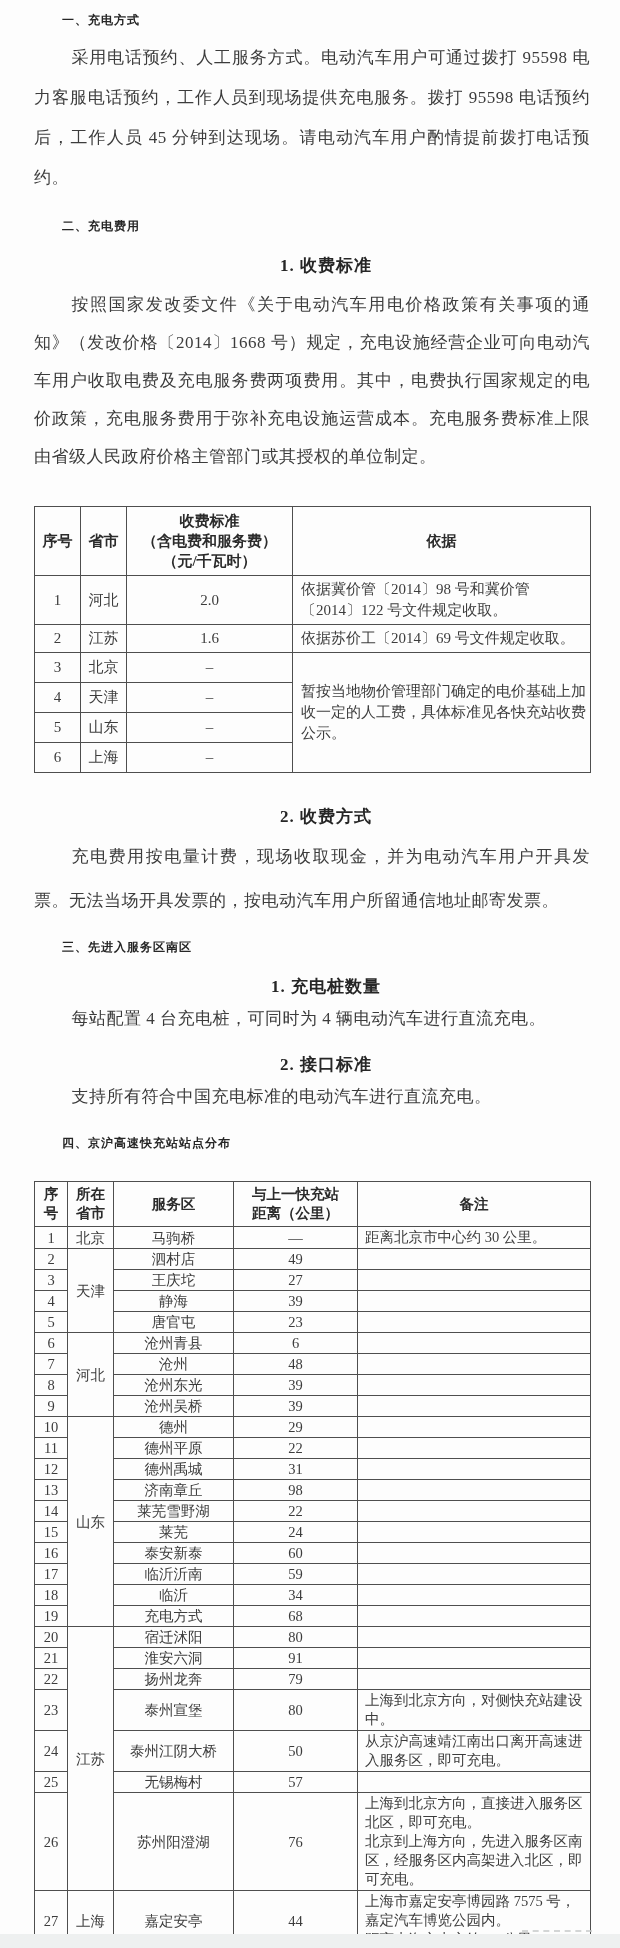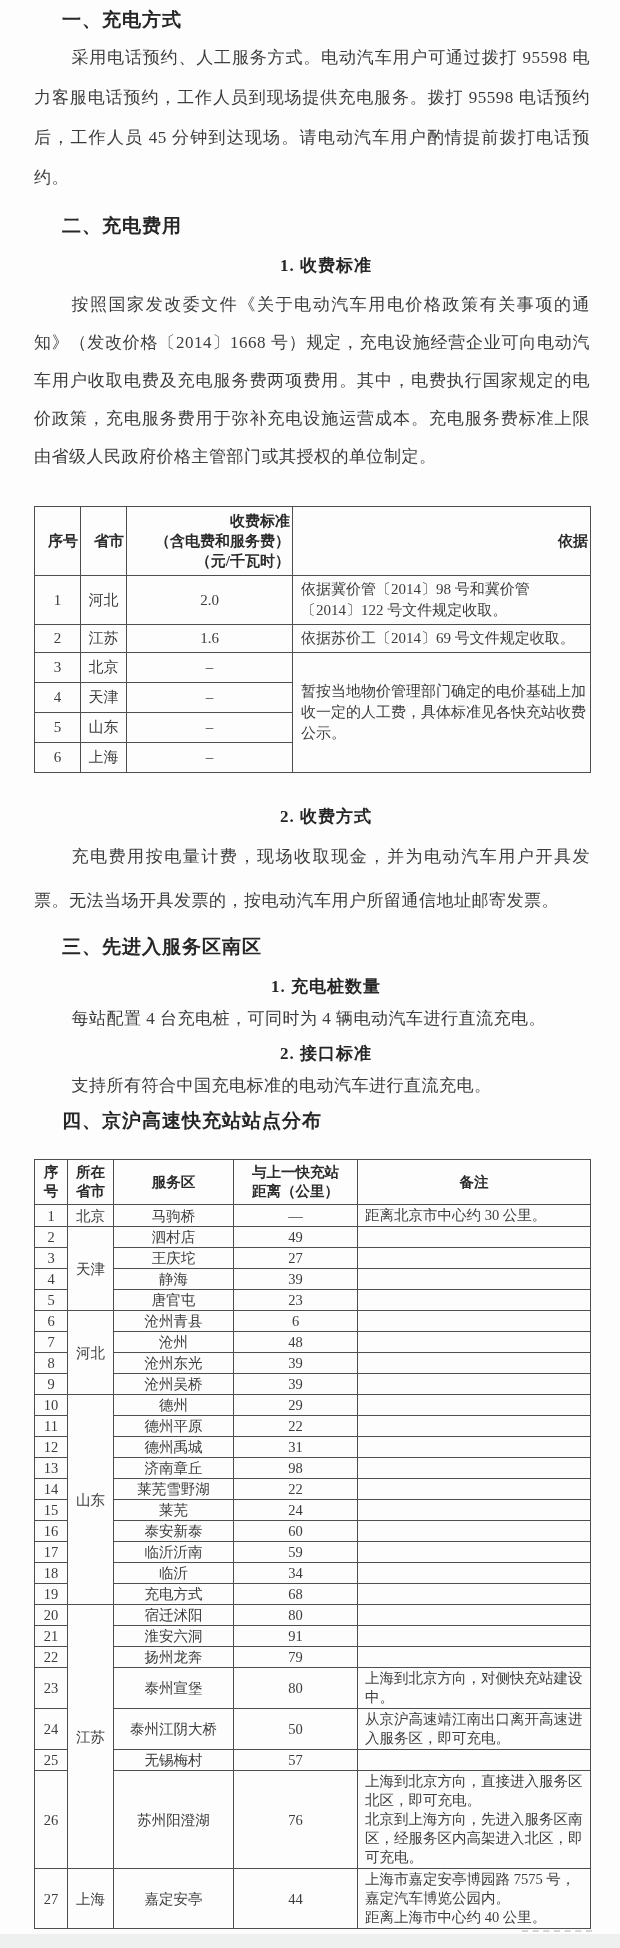--- a/index.html
+++ b/index.html
@@ -7,41 +7,41 @@
     position:relative;
     width:620px;height:1948px;
     background:#fdfdfd;
     font-family:"Liberation Serif","DejaVu Serif",serif;
     color:#3c3c3c;
     overflow:hidden;
     box-sizing:border-box;
     padding:8px 30px 0 34px;
   }
   .h1{
-    font-size:19px;font-weight:bold;color:#262626;
+    font-size:12px;font-weight:bold;color:#262626;
     margin:0 0 0 28px;line-height:24px;letter-spacing:1px;
   }
   .sub{
     font-size:17px;font-weight:bold;color:#262626;
     margin:0 0 0 28px;line-height:24px;letter-spacing:1px;text-align:center;
   }
   .para{
     margin:0;font-size:17px;line-height:40px;
     text-align:justify;text-indent:2.2em;letter-spacing:0.5px;
     color:#3c3c3c;
   }
   .mt6{margin-top:6px}.mt8{margin-top:8px}.mt12{margin-top:12px}
-  .mt14{margin-top:3px}.mt16{margin-top:16px}.mt32{margin-top:32px}
+  .mt14{margin-top:14px}.mt16{margin-top:16px}.mt32{margin-top:32px}
   .para.tight{line-height:44px;}
   table{border-collapse:collapse;table-layout:fixed;width:556px;}
   td,th{border:1px solid #4e4e4e;vertical-align:middle;box-sizing:border-box;}
   .ml{white-space:pre-line;}
   
   .fee-table{margin-top:30px;font-size:15px;color:#3c3c3c;}
-  .fee-table th{font-weight:bold;color:#2b2b2b;line-height:20px;padding:4px 2px;text-align:right;}
+  .fee-table th{font-weight:bold;color:#2b2b2b;line-height:20px;padding:4px 2px;text-align:center;}
   .fee-table td{line-height:21px;padding:3px 2px;text-align:center;}
   .fee-table td.basis{text-align:left;padding-left:8px;padding-right:4px;}
   
   .st-table{margin-top:26px;font-size:14.5px;color:#3c3c3c;}
   .st-table th{font-weight:bold;color:#2b2b2b;line-height:19px;padding:3px 1px;text-align:center;}
   .st-table td{line-height:18px;padding:1px 2px;text-align:center;}
   .st-table td.remark{text-align:left;padding-left:7px;padding-right:3px;line-height:19px;}
   .footer-strip{
     position:absolute;left:0;bottom:0;width:620px;height:14px;
     background:#eef0f0;

